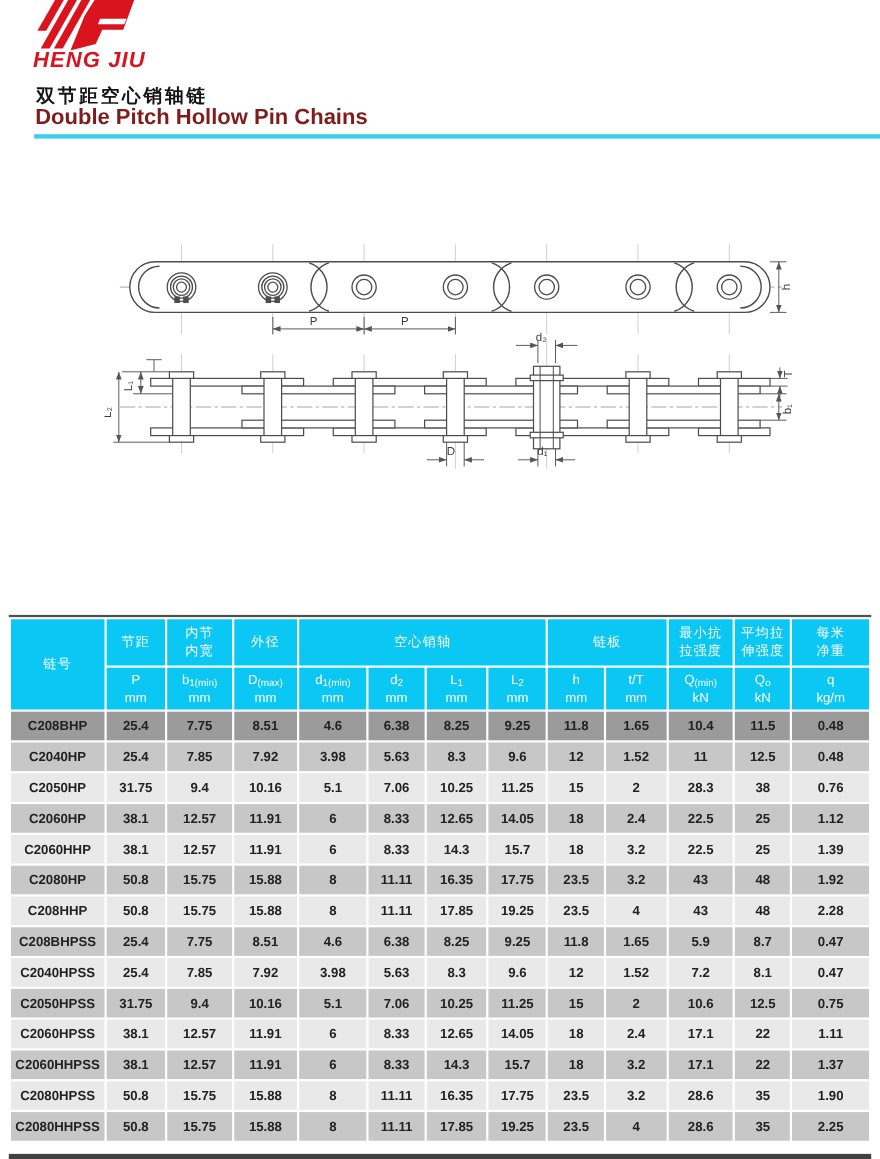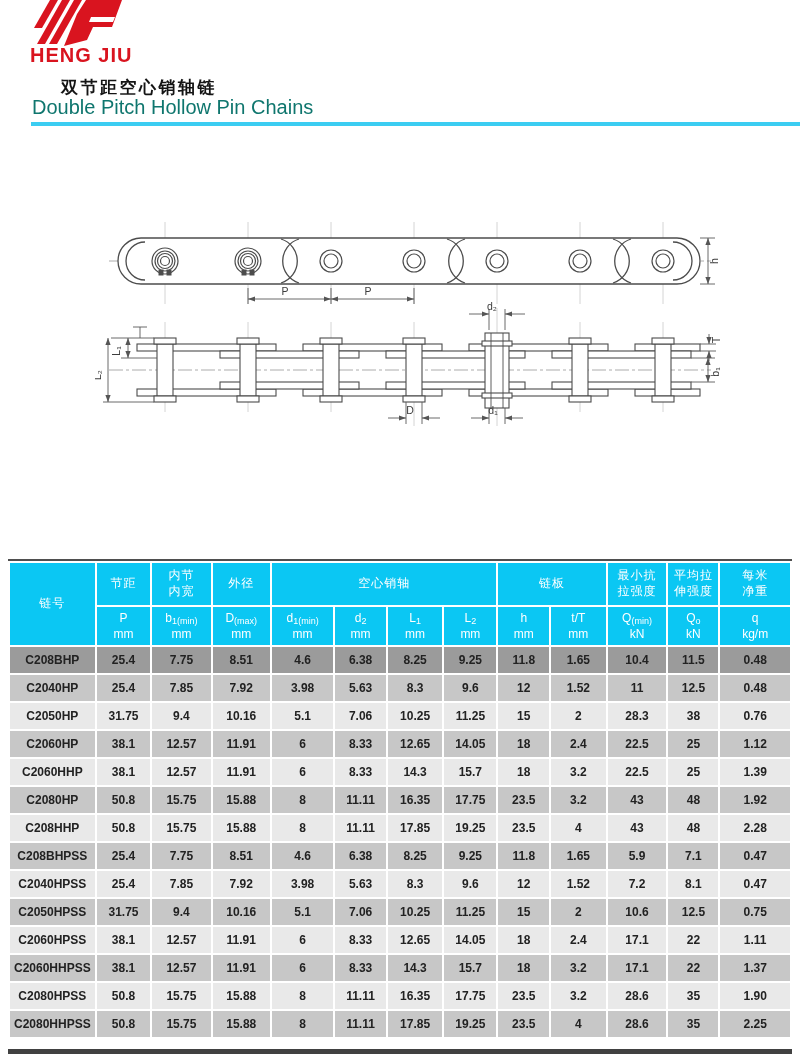--- a/index.html
+++ b/index.html
@@ -12,30 +12,30 @@
     --footer-bar:#414141;
   }
   html,body{margin:0;padding:0;}
   body{
     width:800px;height:1054px;position:relative;background:#ffffff;
     font-family:"Liberation Sans","DejaVu Sans",sans-serif;overflow:hidden;
   }
   .logo-mark{position:absolute;left:30px;top:0;}
   .brand-name{
     position:absolute;left:30px;top:44px;
-    font-size:20px;font-weight:700;
+    font-size:20px;font-weight:700;font-style:italic;
     color:var(--logo-red);letter-spacing:1px;white-space:nowrap;
   }
   .title-zh{
     position:absolute;left:33px;top:76px;
-    font-size:17px;font-weight:700;letter-spacing:2.5px;color:#141414;margin-left:28px;
+    font-size:17px;font-weight:700;letter-spacing:2.5px;color:#141414;
   }
   .title-en{
     position:absolute;left:32px;top:96px;
-    font-size:20px;font-weight:400;letter-spacing:0px;color:#0f766e;
+    font-size:20px;font-weight:700;letter-spacing:0px;color:#7f1d1d;
   }
   .title-rule{
     position:absolute;left:31px;top:122px;width:769px;height:4px;
     background:var(--rule);
   }
   .drawing{position:absolute;left:95px;top:212px;width:630px;height:235px;}
   .drawing svg{display:block;}
   .drawing text{
     font-family:"Liberation Sans","DejaVu Sans",sans-serif;
     font-size:10.5px;fill:#3d3d3d;
@@ -469,21 +469,21 @@
             <td>25.4</td>
             <td>7.75</td>
             <td>8.51</td>
             <td>4.6</td>
             <td>6.38</td>
             <td>8.25</td>
             <td>9.25</td>
             <td>11.8</td>
             <td>1.65</td>
             <td>5.9</td>
-            <td>7.1</td>
+            <td>8.7</td>
             <td>0.47</td>
           </tr>
           <tr>
             <td>C2040HPSS</td>
             <td>25.4</td>
             <td>7.85</td>
             <td>7.92</td>
             <td>3.98</td>
             <td>5.63</td>
             <td>8.3</td>

